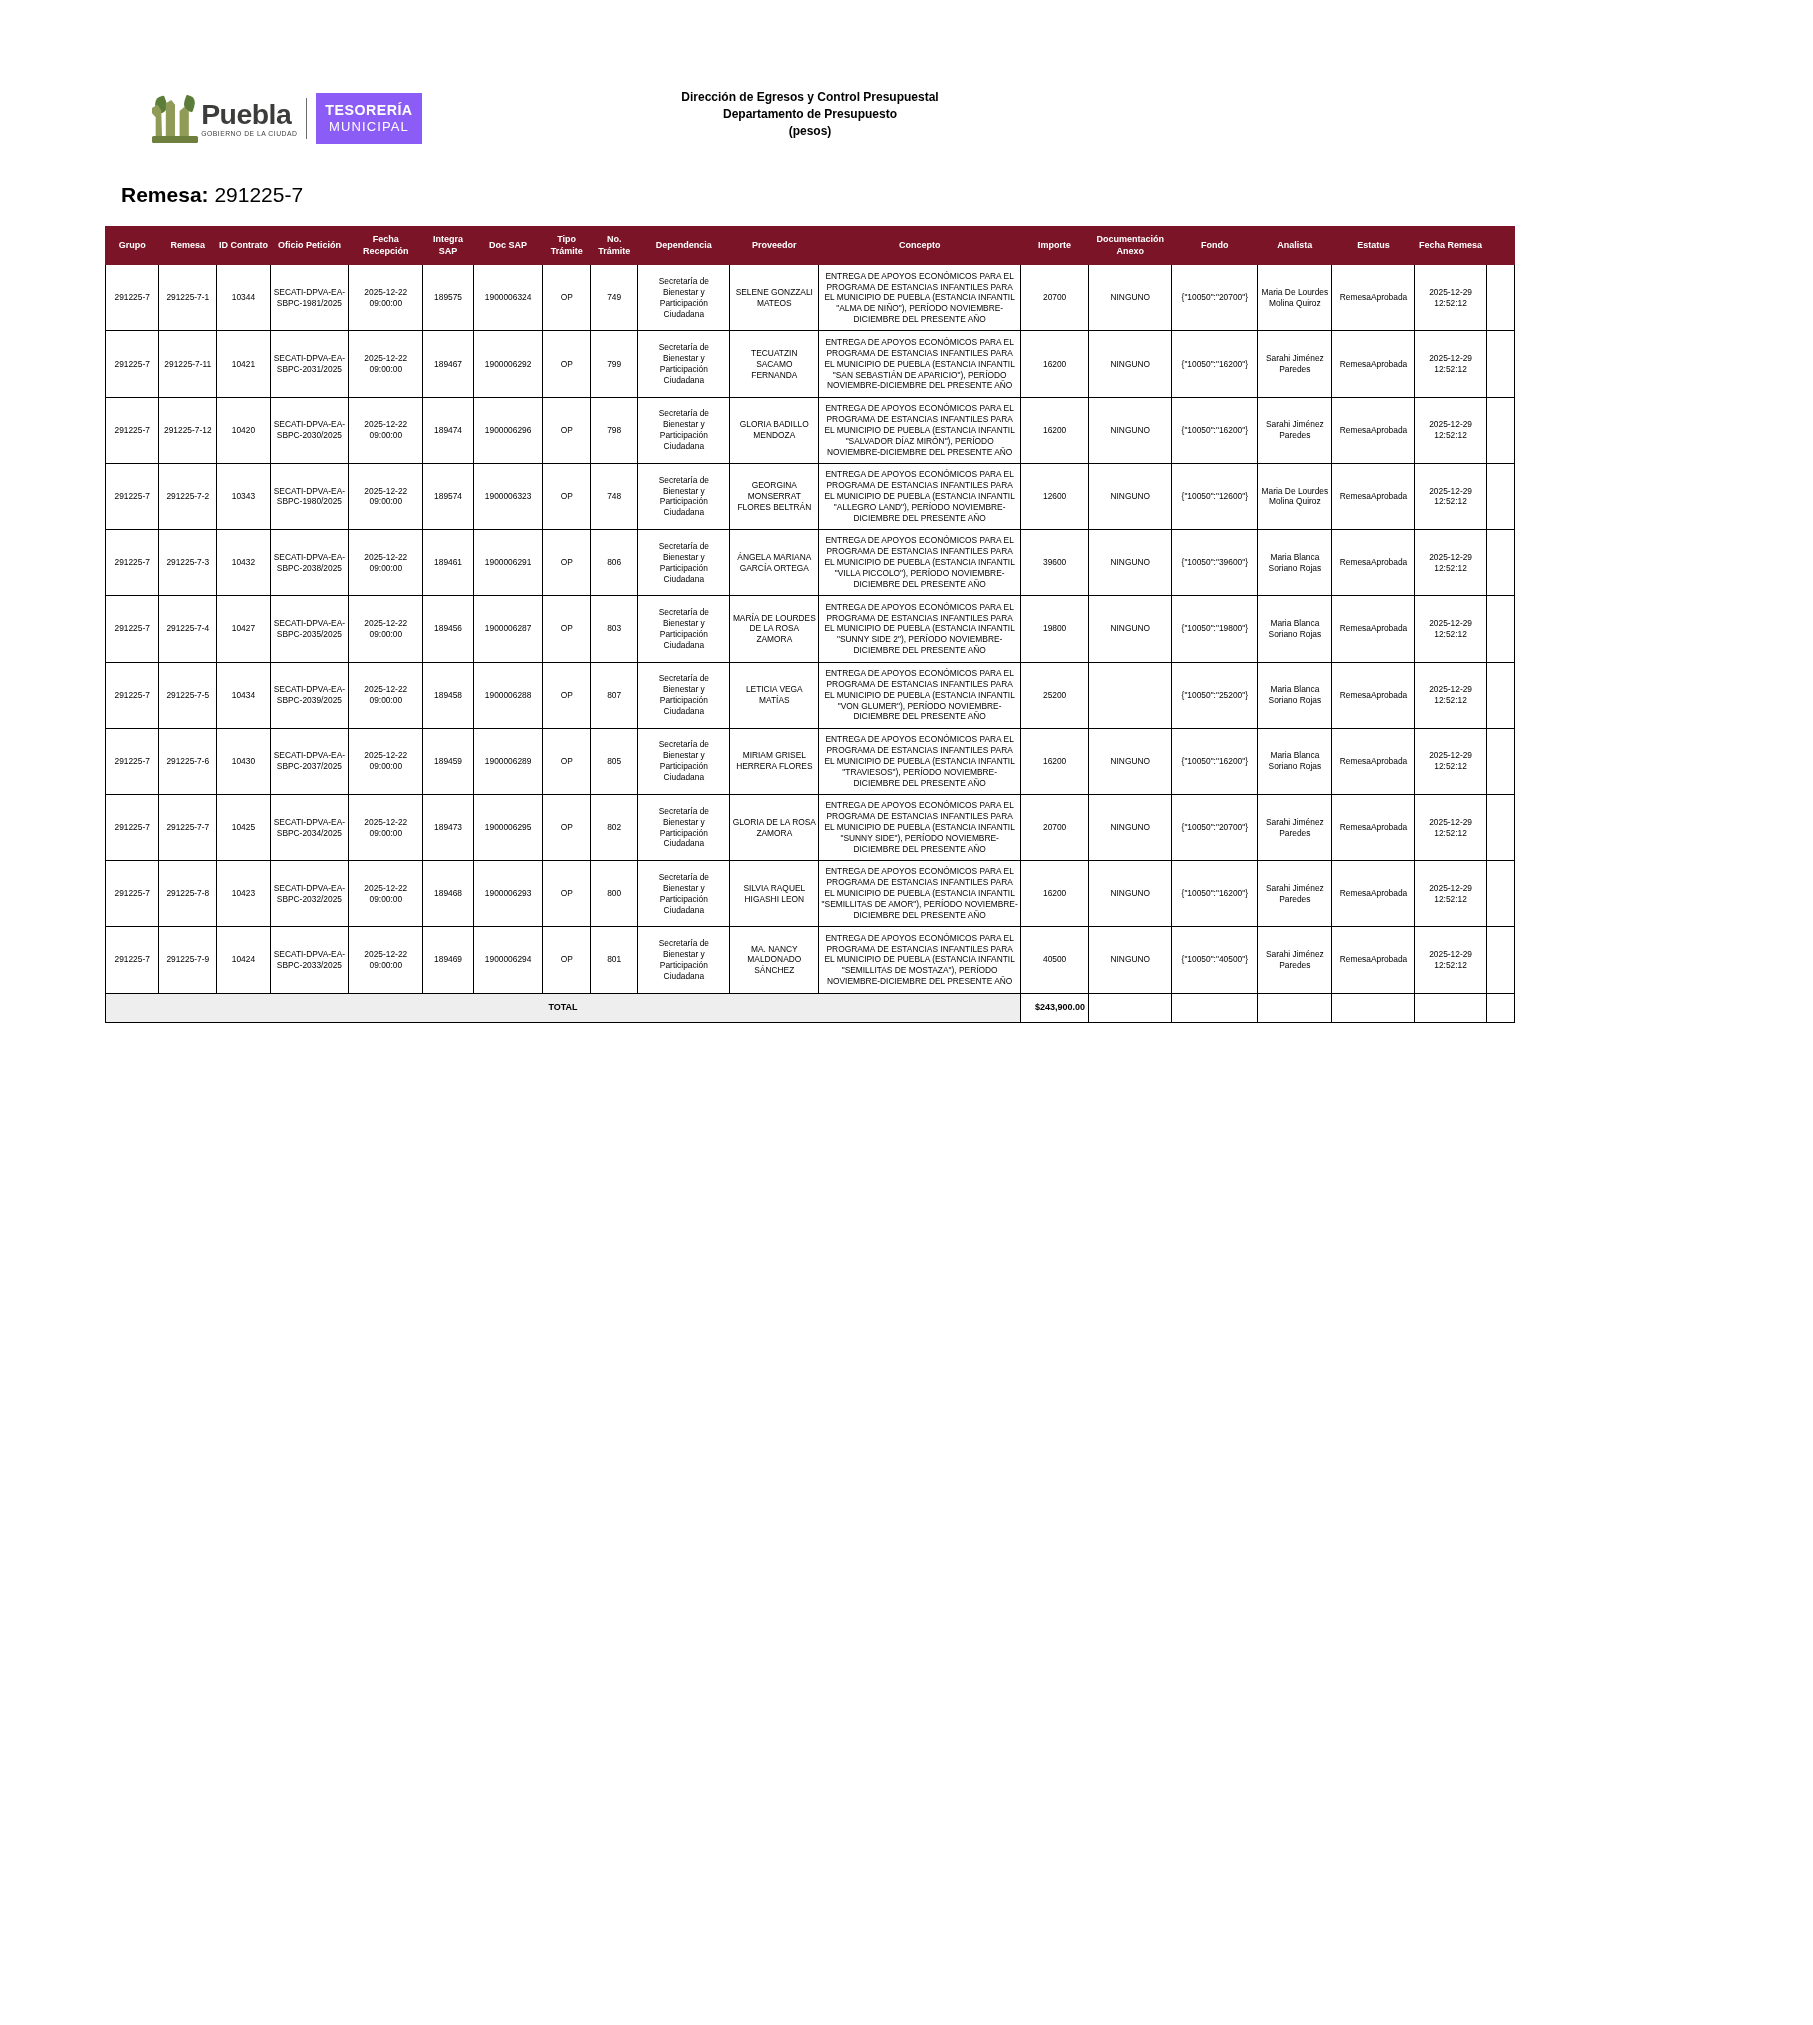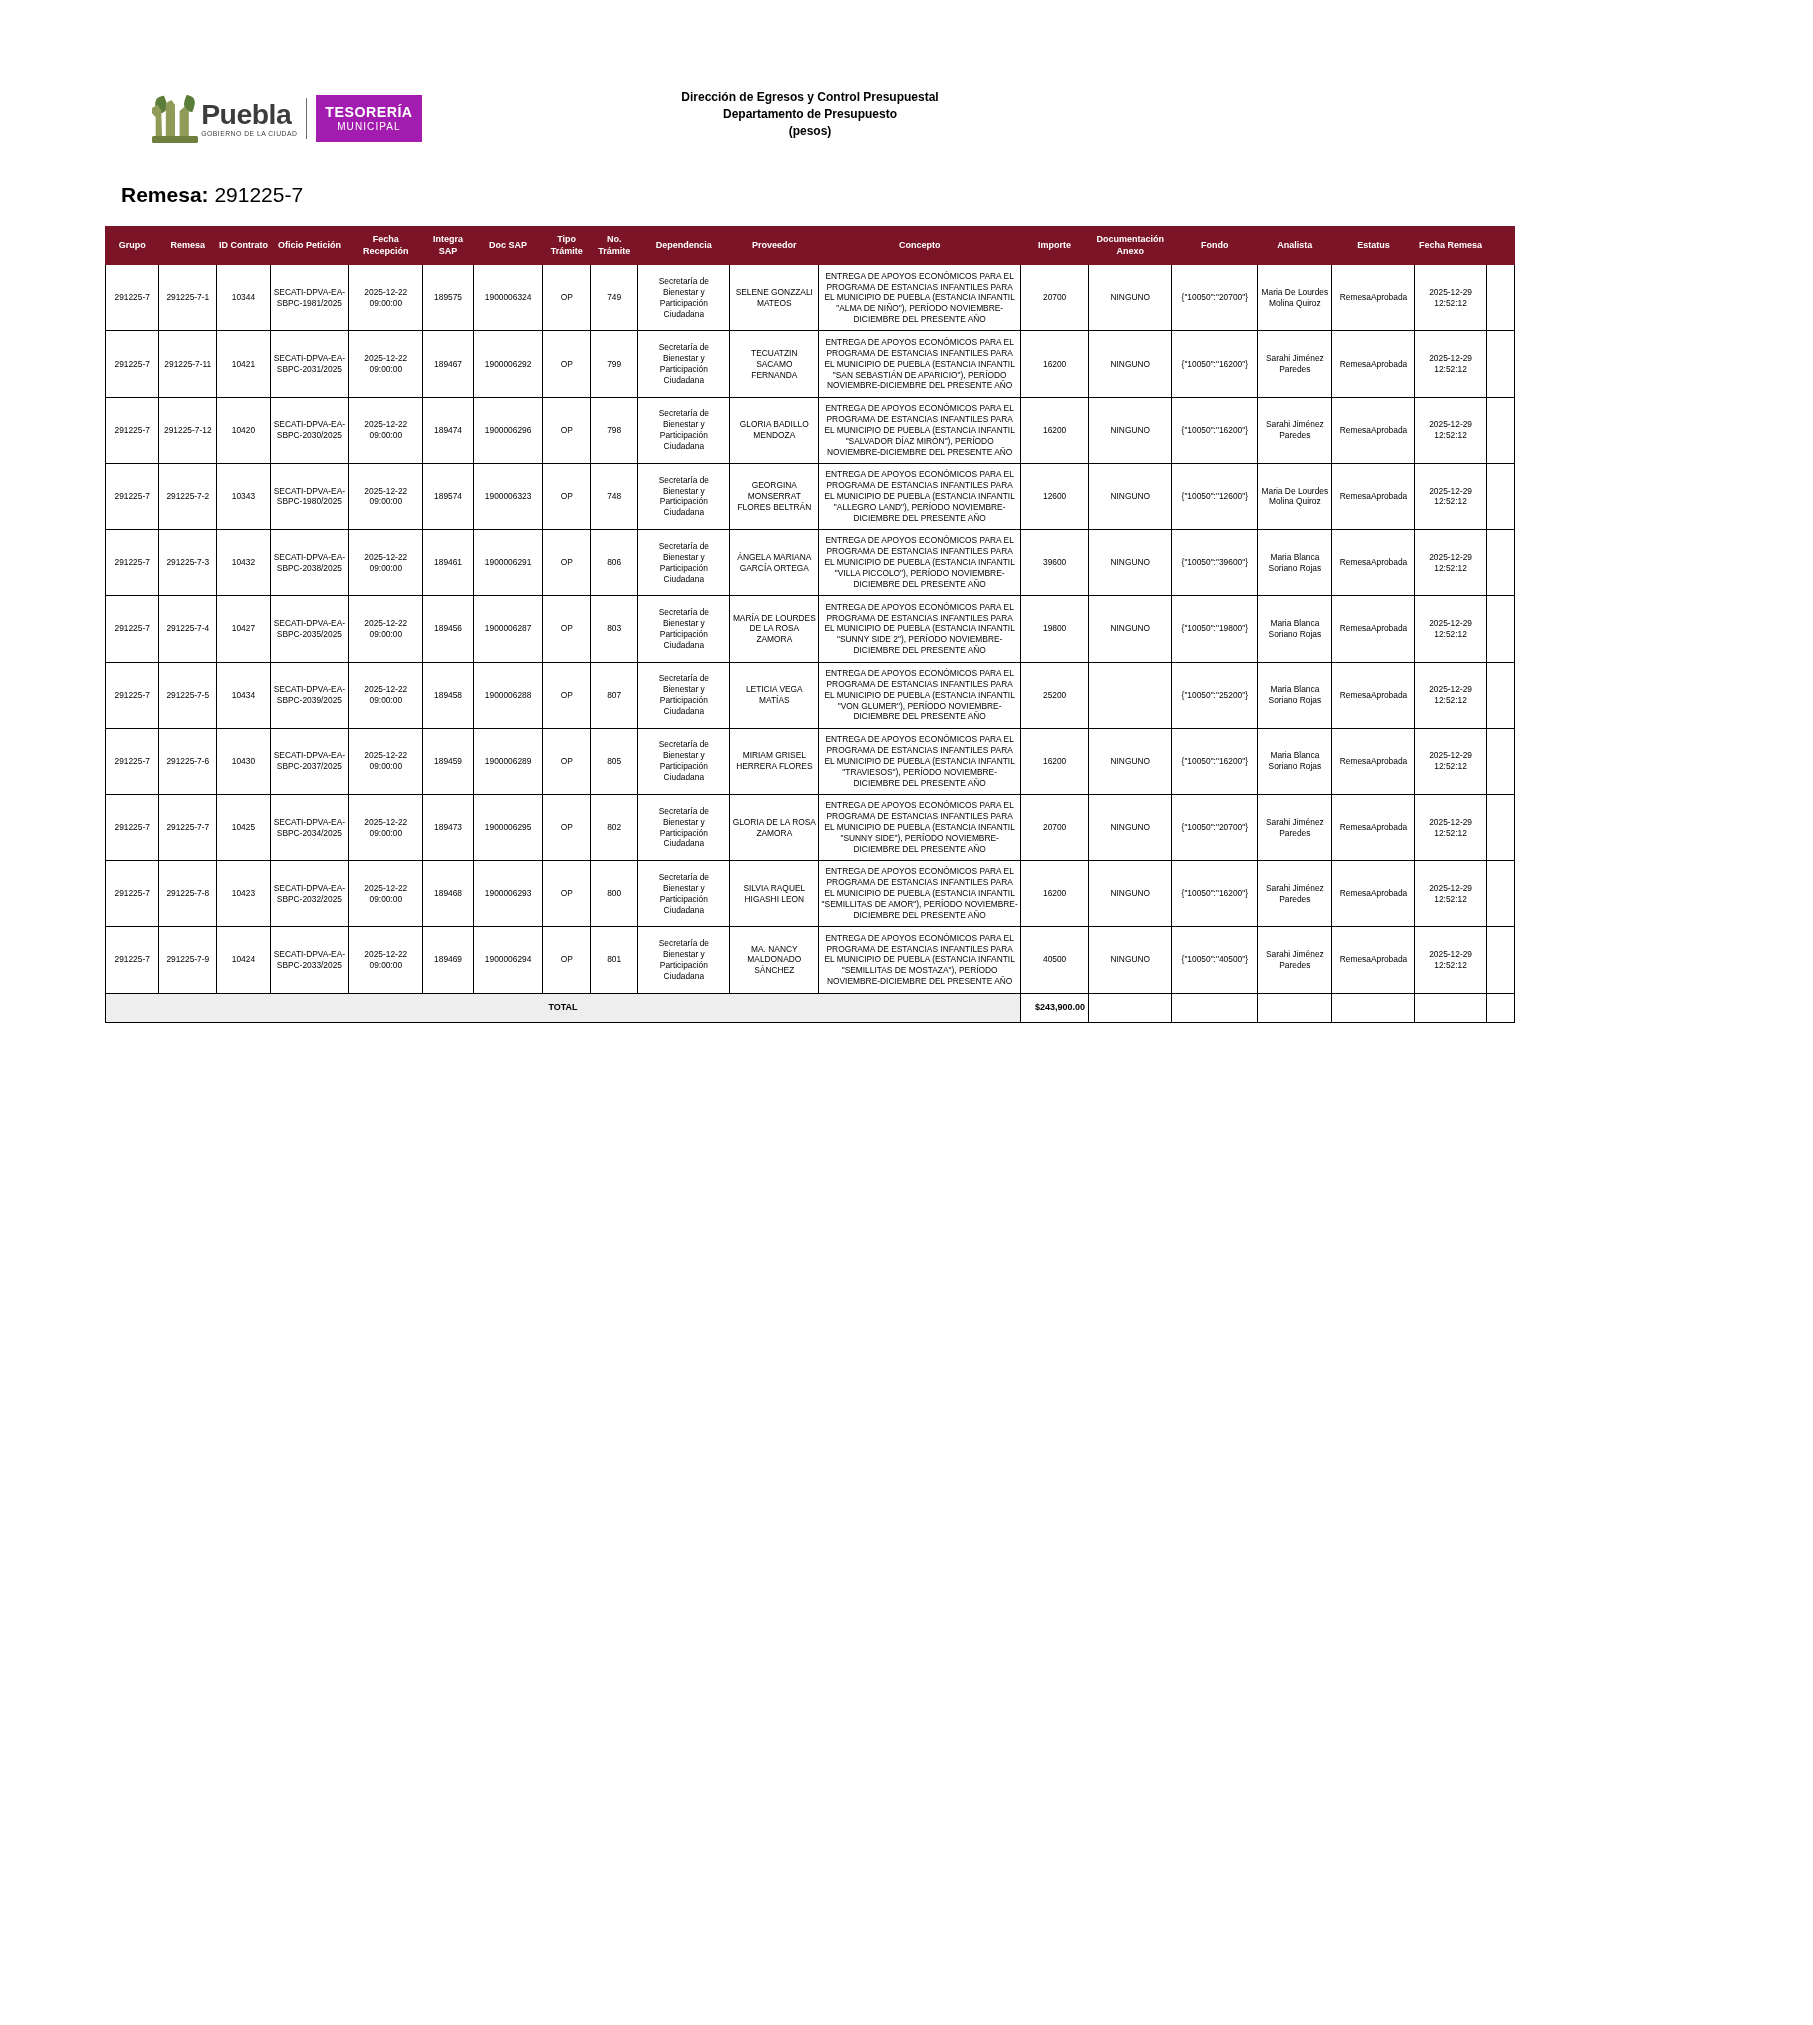--- a/index.html
+++ b/index.html
@@ -84,28 +84,28 @@
     margin-top: 2.1px;
     text-align: center;
   }
   .logo-divider {
     width: 1.6px;
     height: 41px;
     background: #6d6d6d;
     margin: 0 8.4px;
   }
   .logo-badge {
-    background: #a21caf;
+    background: #8b5cf6;
     color: #ffffff;
     padding: 9.5px 9.5px;
     text-align: center;
     line-height: 1.15;
   }
   .logo-badge .b1 { font-size: 14.2px; font-weight: bold; letter-spacing: 0.5px; }
-  .logo-badge .b2 { font-size: 10px; letter-spacing: 1.1px; margin-top: 1.1px; }
+  .logo-badge .b2 { font-size: 13px; letter-spacing: 1.1px; margin-top: 1.1px; }
 
   .title-block {
     text-align: center;
     padding-top: 9.5px;
   }
   .title-block div {
     font-size: 12px;
     font-weight: bold;
     color: #000;
     line-height: 1.45;

